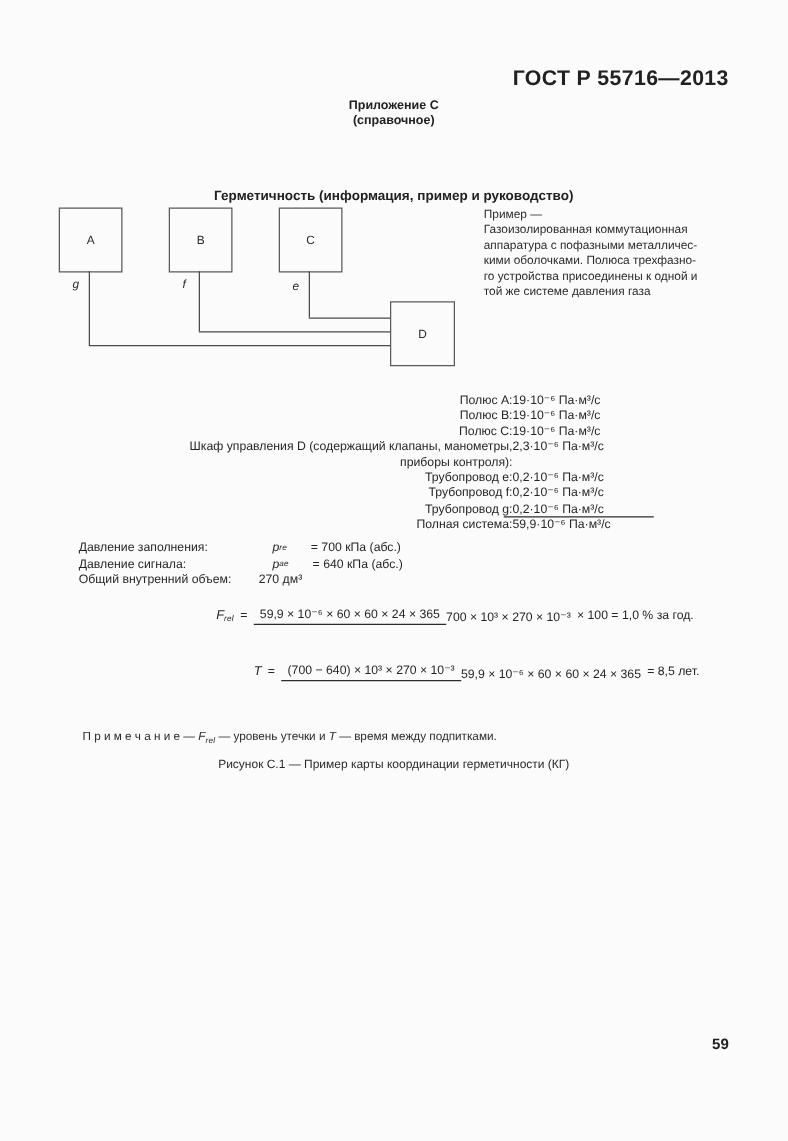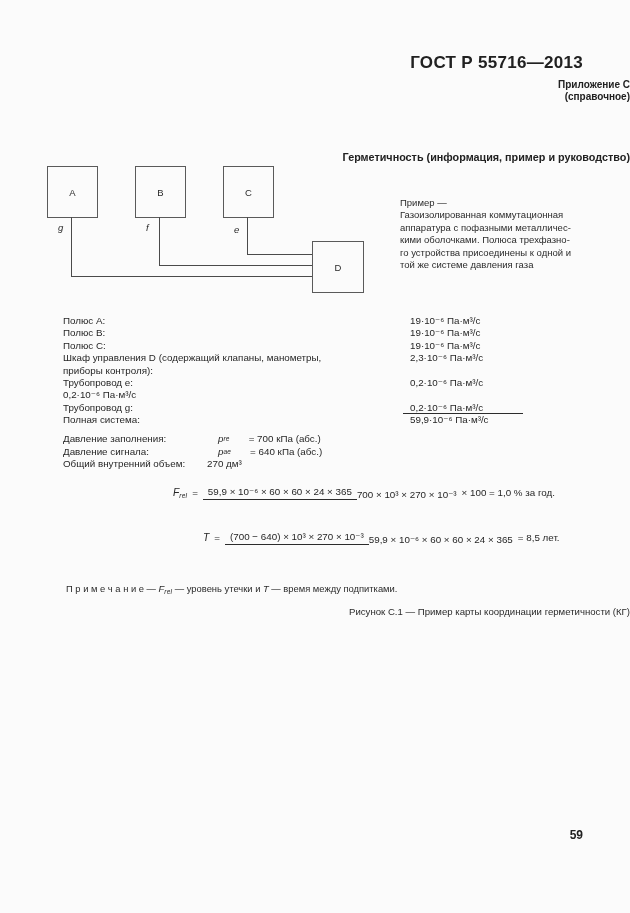--- a/index.html
+++ b/index.html
@@ -2,46 +2,46 @@
 <html lang="ru"><head>
 <meta charset="utf-8">
 <style>
   html,body{margin:0;padding:0;}
   body{
     width:630px;height:913px;position:relative;overflow:hidden;
     background:#fbfbfb;color:#212121;
     font-family:"Liberation Sans","DejaVu Sans",sans-serif;
   }
   .abs{position:absolute;}
-  .centered{left:0;right:0;text-align:right;}
+  .centered{left:0;right:0;text-align:center;}
   .nowrap{white-space:nowrap;}
 
   
   .doc-header{top:53px;right:47px;font-size:17px;font-weight:bold;letter-spacing:.3px;}
   .appendix-title{top:79px;font-size:10px;font-weight:bold;}
   .appendix-subtitle{top:91px;font-size:10px;font-weight:bold;}
   .section-title{top:151px;font-size:10.8px;font-weight:bold;}
 
   
   .dbox{
     position:absolute;width:49px;height:50px;border:1px solid #5a5a5a;
     display:flex;align-items:center;justify-content:center;
     font-size:9.5px;color:#2a2a2a;background:#fbfbfb;
   }
   .dline{position:absolute;background:#4a4a4a;}
   .dlabel{position:absolute;font-size:9.5px;font-style:italic;color:#2a2a2a;}
 
   
-  .example{left:400px;top:166px;font-size:9.5px;line-height:12.4px;color:#2b2b2b;margin-top:31px;}
+  .example{left:387px;top:166px;font-size:9.5px;line-height:12.4px;color:#2b2b2b;}
   .example div{white-space:nowrap;}
 
   
   .leak-table{left:63px;top:315px;font-size:9.8px;color:#262626;}
   .lrow{display:flex;height:12.4px;line-height:12.4px;}
-  .lrow .lab{width:347px;white-space:nowrap;}
+  .lrow .lab{width:347px;white-space:nowrap;text-align:right;}
   .lrow .val{white-space:nowrap;}
   .val-underline{
     display:inline-block;border-bottom:1px solid #2c2c2c;
     margin-left:-7px;padding-left:7px;width:113px;
   }
 
   
   .params{left:63px;top:433px;font-size:9.8px;color:#262626;}
   .prow{display:flex;height:12.7px;line-height:12.7px;align-items:flex-start;}
   .prow .lab{width:144px;white-space:nowrap;}
@@ -128,20 +128,21 @@
   </div>
   <div class="lrow">
     <span class="lab">приборы  контроля):</span>
     <span class="val"></span>
   </div>
   <div class="lrow">
     <span class="lab">Трубопровод e:</span>
     <span class="val">0,2·10⁻⁶ Па·м³/с</span>
   </div>
   <div class="lrow">
+    <span class="lab">Трубопровод f:</span>
     <span class="val">0,2·10⁻⁶ Па·м³/с</span>
   </div>
   <div class="lrow">
     <span class="lab">Трубопровод g:</span>
     <span class="val val-underline">0,2·10⁻⁶ Па·м³/с</span>
   </div>
   <div class="lrow">
     <span class="lab">Полная  система:</span>
     <span class="val">59,9·10⁻⁶ Па·м³/с</span>
   </div>

